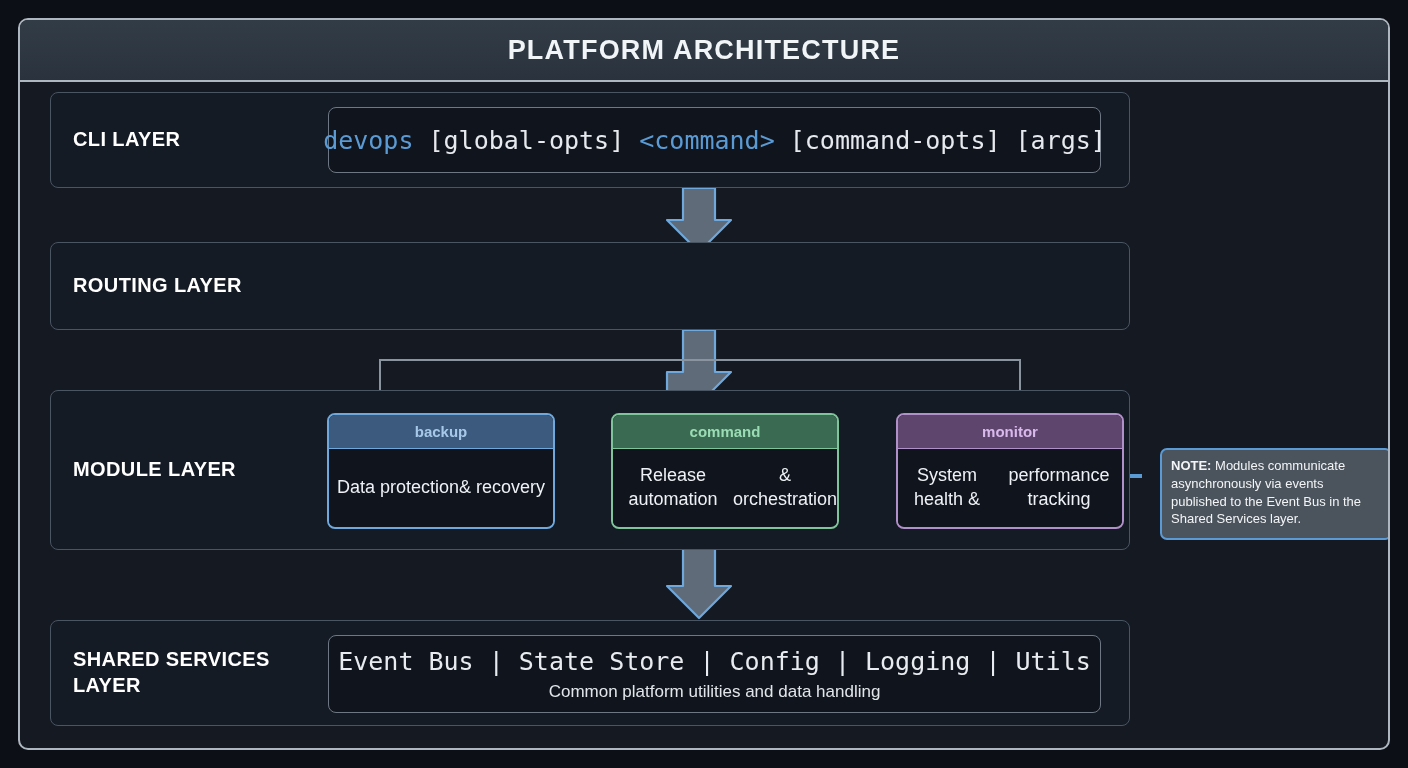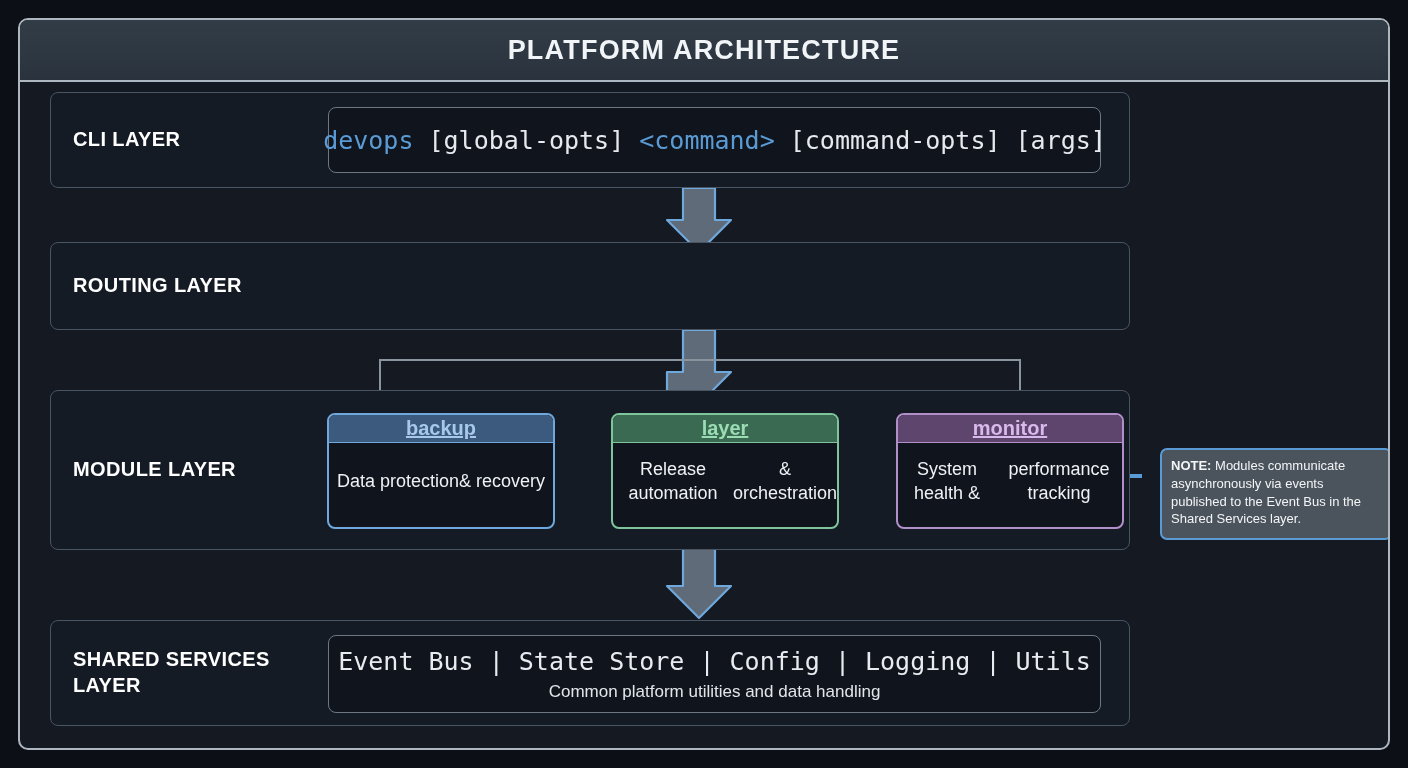--- a/index.html
+++ b/index.html
@@ -94,26 +94,25 @@
     position: absolute;
     top: 22px;
     width: 228px;
     height: 116px;
     border-radius: 8px;
     border: 2px solid;
     overflow: hidden;
     background: #10151d;
   }
   .module-head {
-    height: 28px;
+    height: 34px;
     display: flex; align-items: center; justify-content: center;
-    font-size: 20px;
+    font-size: 15px;
     font-weight: bold;
     border-bottom: 1px solid;
-    text-decoration: underline;
   }
   .module-body {
     height: 76px;
     display: flex; 
     align-items: center; justify-content: center;
     font-size: 18px;
     color: #eef1f5;
     line-height: 1.35;
     text-align: center;
     background: #10151d;
@@ -232,21 +231,21 @@
 
       <div class="module" id="mod-backup">
         <div class="module-head">backup</div>
         <div class="module-body">
           <span>Data protection</span>
           <span>&amp; recovery</span>
         </div>
       </div>
 
       <div class="module" id="mod-deploy">
-        <div class="module-head">layer</div>
+        <div class="module-head">command</div>
         <div class="module-body">
           <span>Release automation</span>
           <span>&amp; orchestration</span>
         </div>
       </div>
 
       <div class="module" id="mod-monitor">
         <div class="module-head">monitor</div>
         <div class="module-body">
           <span>System health &amp;</span>

